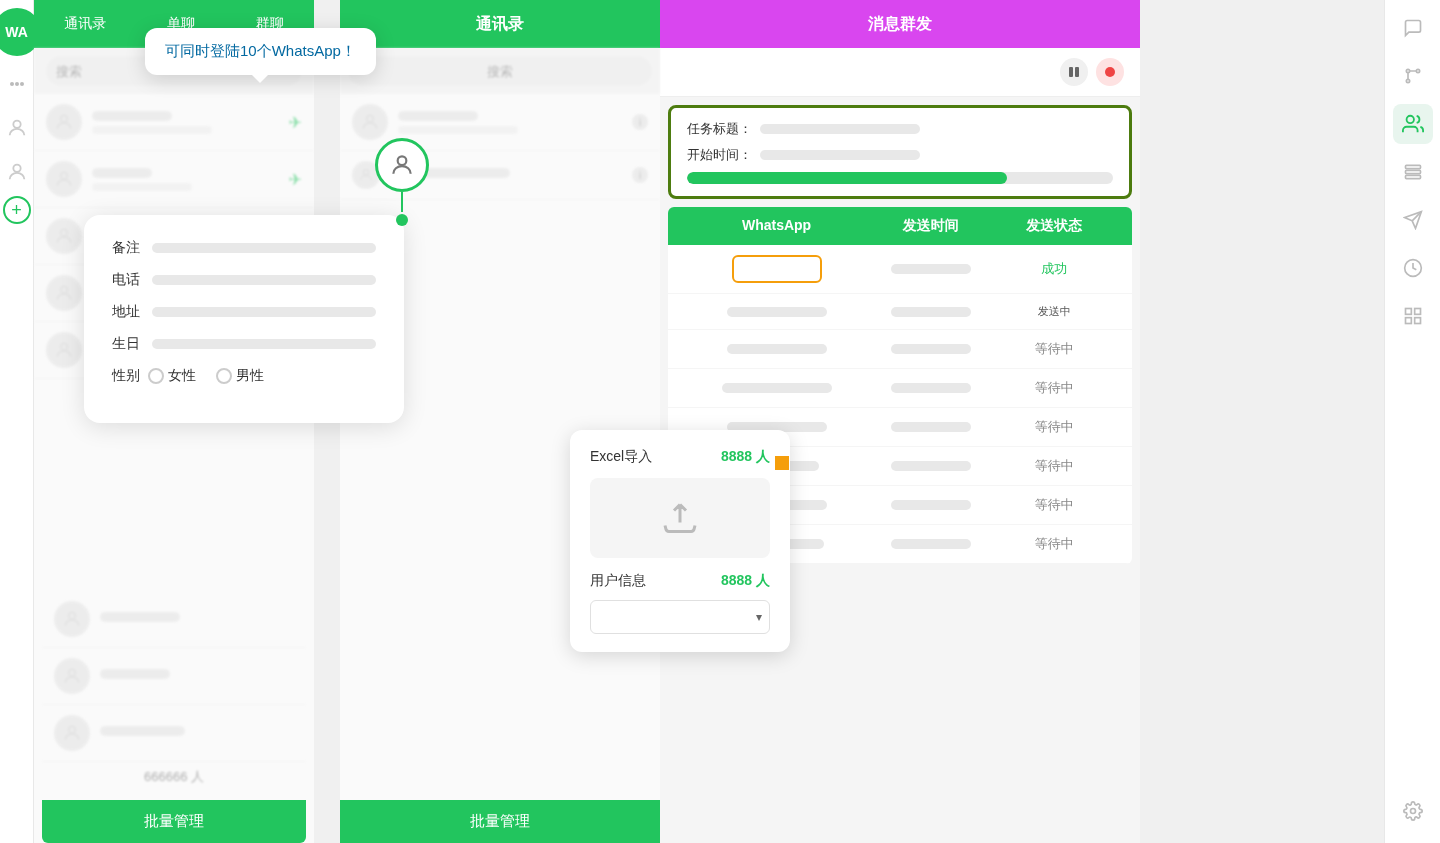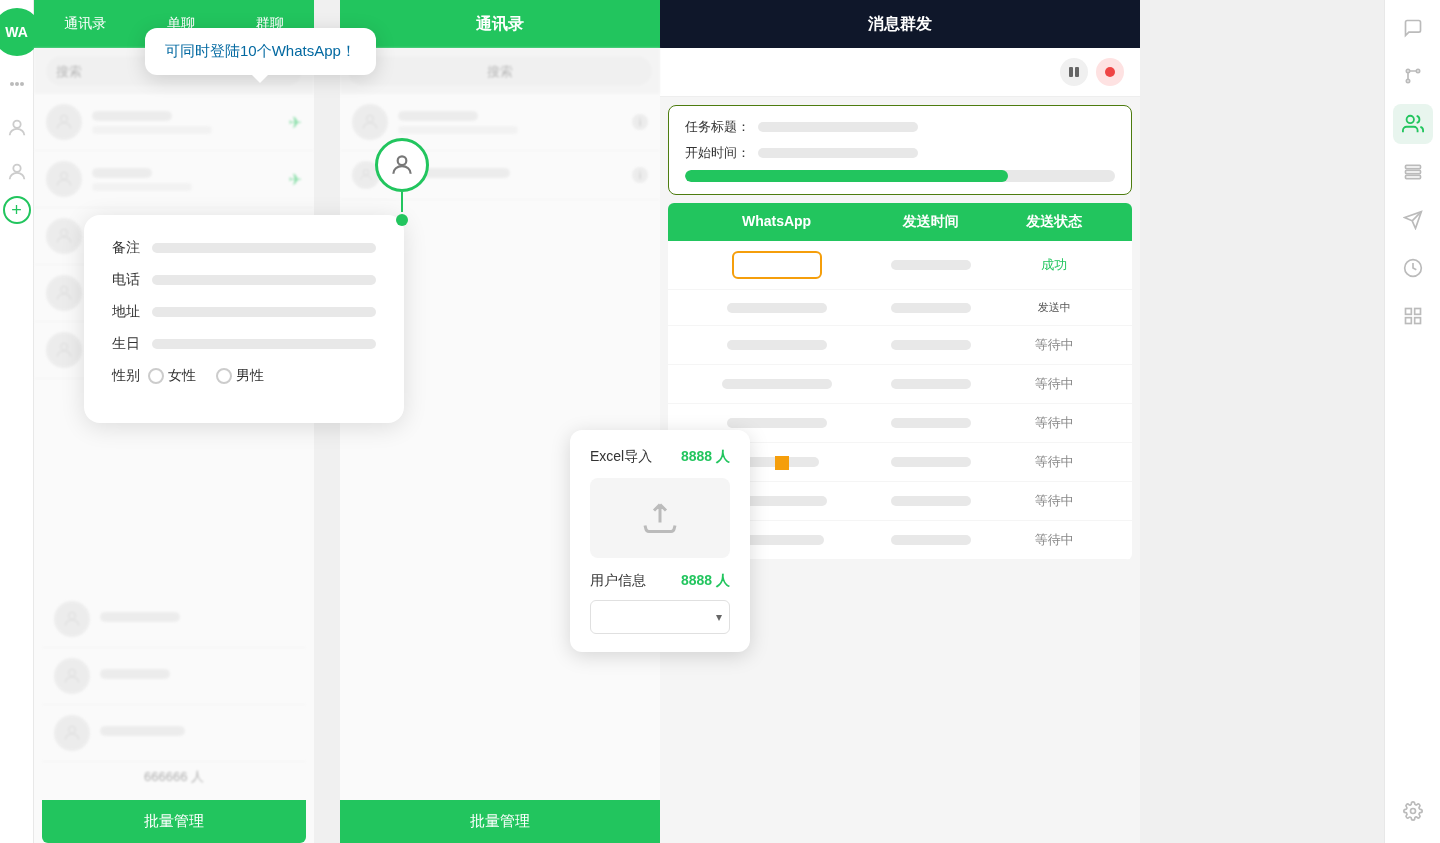--- a/index.html
+++ b/index.html
@@ -322,21 +322,21 @@
       font-size: 14px;
     }
     .pause-btn { background: #f0f0f0; color: #666; }
     .stop-btn { background: #fee2e2; color: #ef4444; }
 
     .task-info-card {
       background: white;
       margin: 8px;
       border-radius: 8px;
       padding: 12px 16px;
-      border: 1px solid #4d7c0f;
+      border: 3px solid #4d7c0f;
     }
     .task-row {
       display: flex;
       align-items: center;
       margin-bottom: 8px;
       font-size: 13px;
       color: #333;
       gap: 8px;
     }
     .task-row-label {
@@ -746,21 +746,21 @@
         <div style="width:16px;height:16px;border-radius:50%;background:#e0e0e0;font-size:10px;display:flex;align-items:center;justify-content:center;color:#999;">i</div>
       </div>
     </div>
 
     <div style="position:absolute;bottom:0;left:0;right:0;">
       <div style="text-align:center;color:#888;font-size:13px;padding:6px;"></div>
       <div style="background:#22c55e;padding:12px;text-align:center;color:white;font-size:15px;font-weight:500;cursor:pointer;">批量管理</div>
     </div>
   </div>
 
-  <div style="position:absolute; left:570px; top:430px; z-index:180; background:white; border-radius:12px; padding:18px 20px; box-shadow:0 4px 20px rgba(0,0,0,0.15); width:180px;">
+  <div style="position:absolute; left:570px; top:430px; z-index:180; background:white; border-radius:12px; padding:18px 20px; box-shadow:0 4px 20px rgba(0,0,0,0.15); width:220px;">
     <div class="excel-popup-row">
       <span class="excel-label">Excel导入</span>
       <span class="excel-count">8888 人</span>
     </div>
     <div class="upload-area">
       <svg width="36" height="36" viewBox="0 0 24 24" fill="none" stroke="#bbb" stroke-width="2">
         <path d="M12 15V3m0 0L8 7m4-4l4 4"></path>
           <path d="M2 17l.621 2.485A2 2 0 0 0 4.561 21h14.878a2 2 0 0 0 1.94-1.515L22 17"></path>
       </svg>
     </div>
@@ -775,21 +775,21 @@
       <span class="select-arrow">▾</span>
     </div>
   </div>
 
   <div style="position:absolute; left:775px; top:456px; z-index:185;">
     <div style="width:14px; height:14px; background:#f59e0b; border-radius:50;"></div>
   </div>
 
   <div style="position:absolute; left:660px; top:0; width:480px; height:843px; background:#f5f5f5; display:flex; flex-direction:column;">
 
-    <div style="height:48px; background:#0f172a; display:flex; align-items:center; justify-content:center;">
+    <div style="height:48px; background:#d946ef; display:flex; align-items:center; justify-content:center;">
       <span style="color:white; font-size:16px; font-weight:600;">消息群发</span>
     </div>
 
     <div style="display:flex; align-items:center; justify-content:flex-end; padding:10px 16px; gap:8px; background:white; border-bottom:1px solid #eee;">
       <div class="control-btn pause-btn">
         <svg width="14" height="14" viewBox="0 0 14 14" fill="#666">
             <rect x="2" y="2" width="4" height="10" rx="1"></rect>
             <rect x="8" y="2" width="4" height="10" rx="1"></rect>
           </svg>
       </div>

